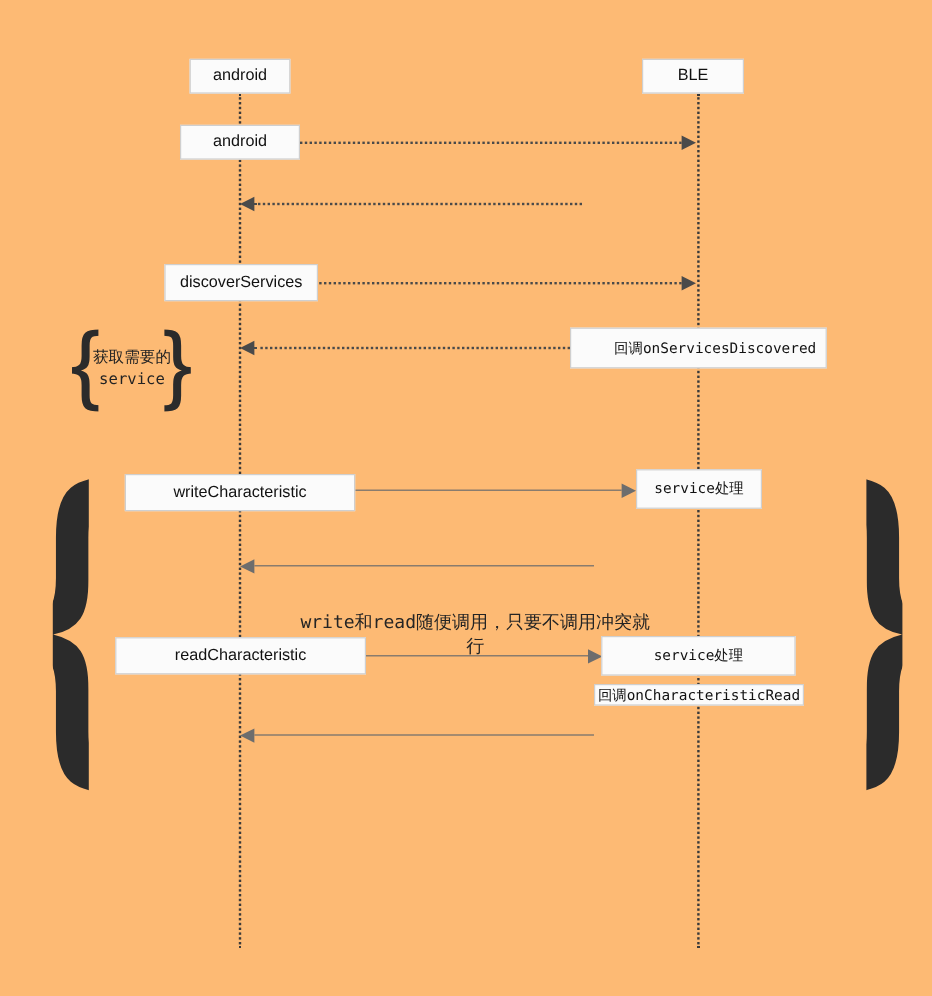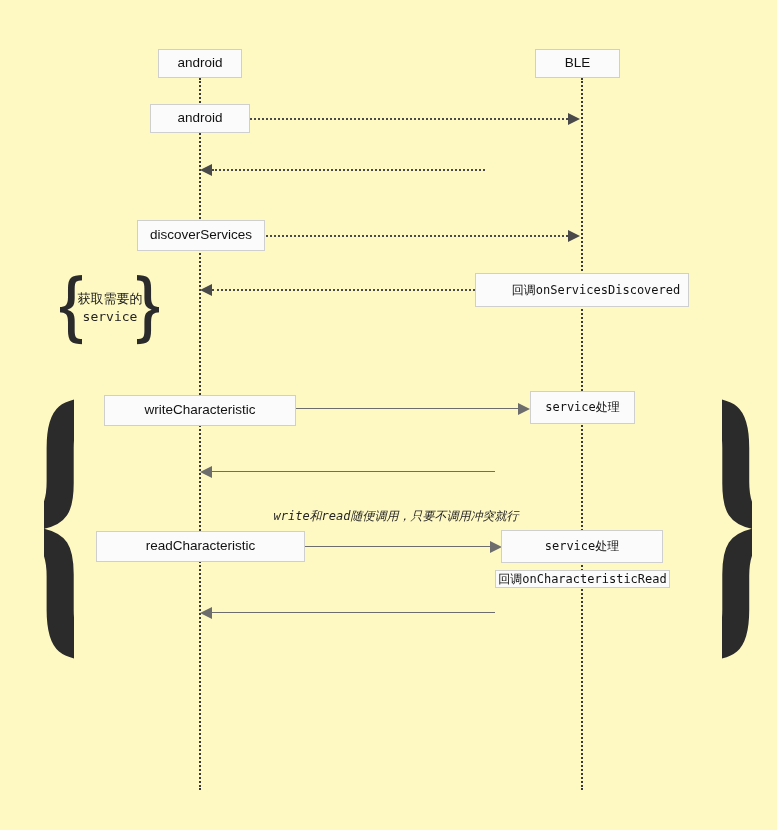--- a/index.html
+++ b/index.html
@@ -4,21 +4,21 @@
 <style>
   html, body {
     margin: 0;
     padding: 0;
     background: #000000;
   }
   #canvas {
     position: relative;
     width: 777px;
     height: 830px;
-    background: #fef9c3;
+    background: #fdba74;
     overflow: hidden;
     font-family: "Liberation Sans", sans-serif;
   }
 
   
   .lifeline {
     position: absolute;
     width: 0;
     border-left: 2px dotted #3a3a3a;
   }
@@ -104,22 +104,21 @@
     position: absolute;
     color: #232323;
     font-family: "DejaVu Sans Mono", monospace;
     font-size: 13px;
     line-height: 1.35;
     text-align: center;
     white-space: pre-line;
   }
   .note.mid {
     color: #242424;
-    font-size: 12px;
-    font-style: italic;
+    font-size: 15px;
   }
 </style>
 </head>
 <body>
 
 <div id="canvas">
 
   <div class="lifeline" style="left:199px; top:78px; height:712px;"></div>
   <div class="lifeline" style="left:581px; top:78px; height:712px;"></div>
 

